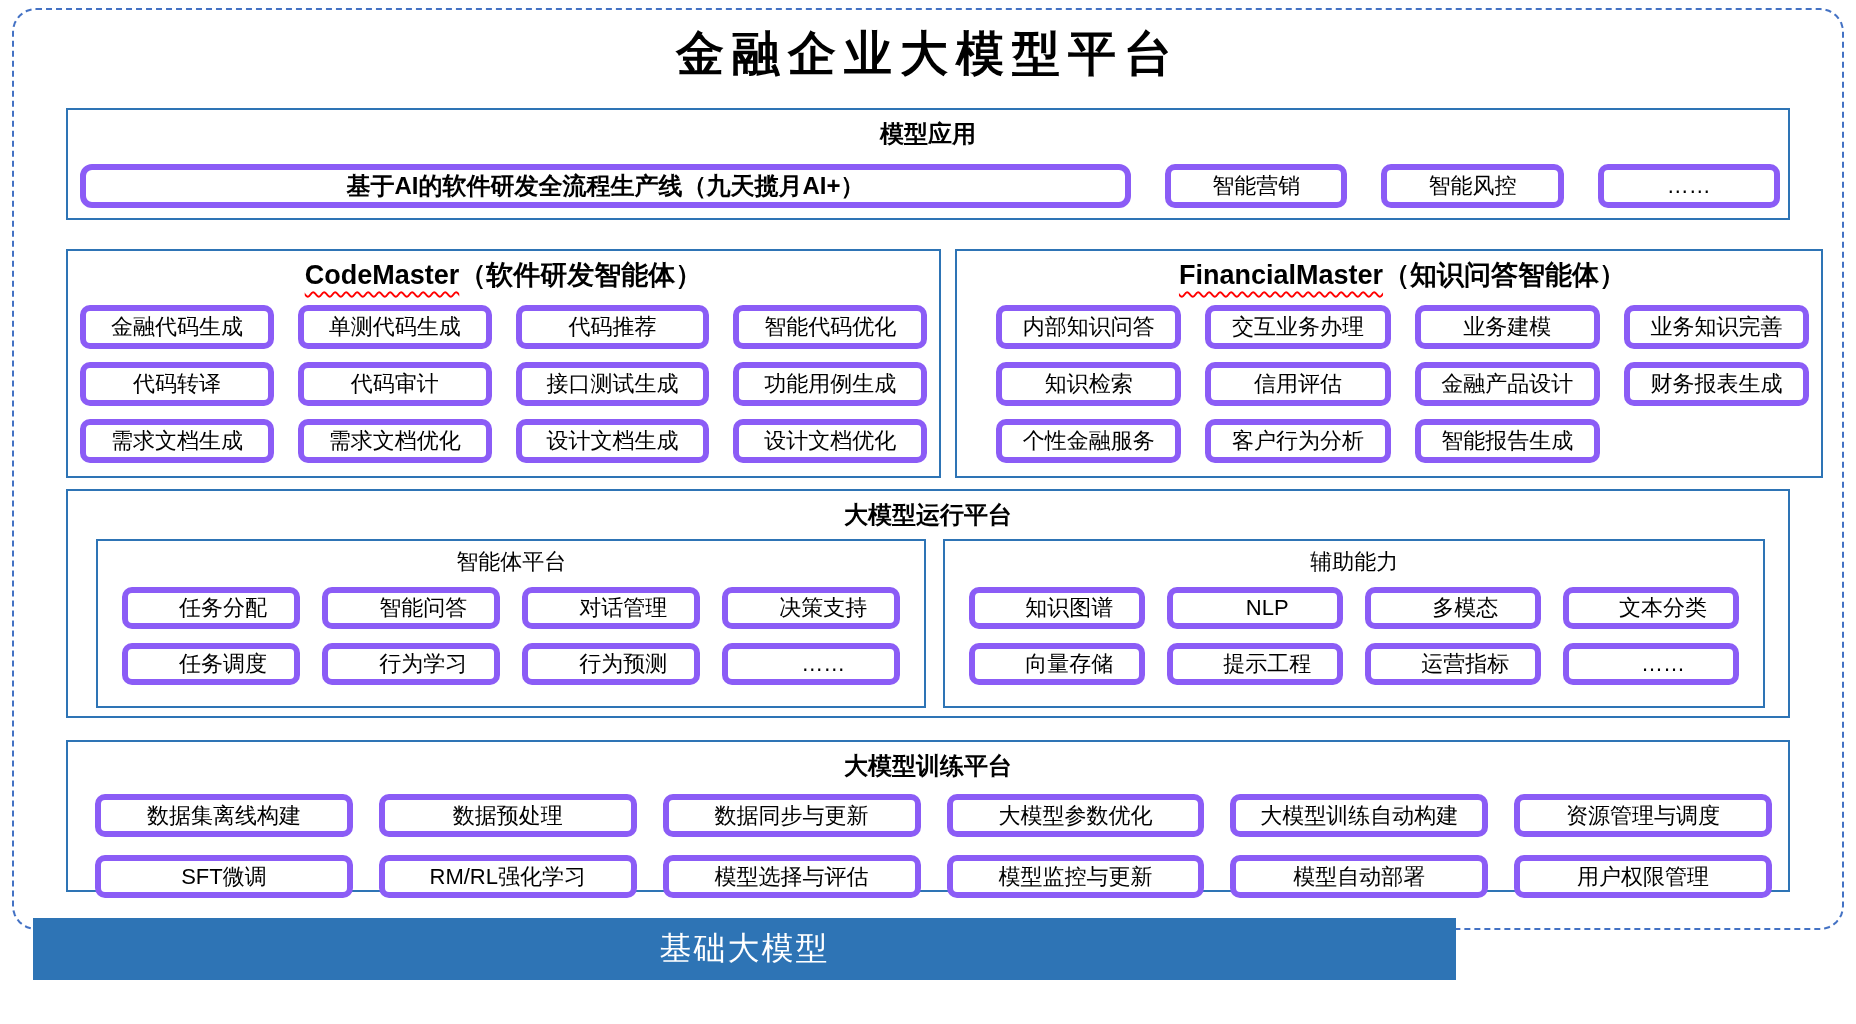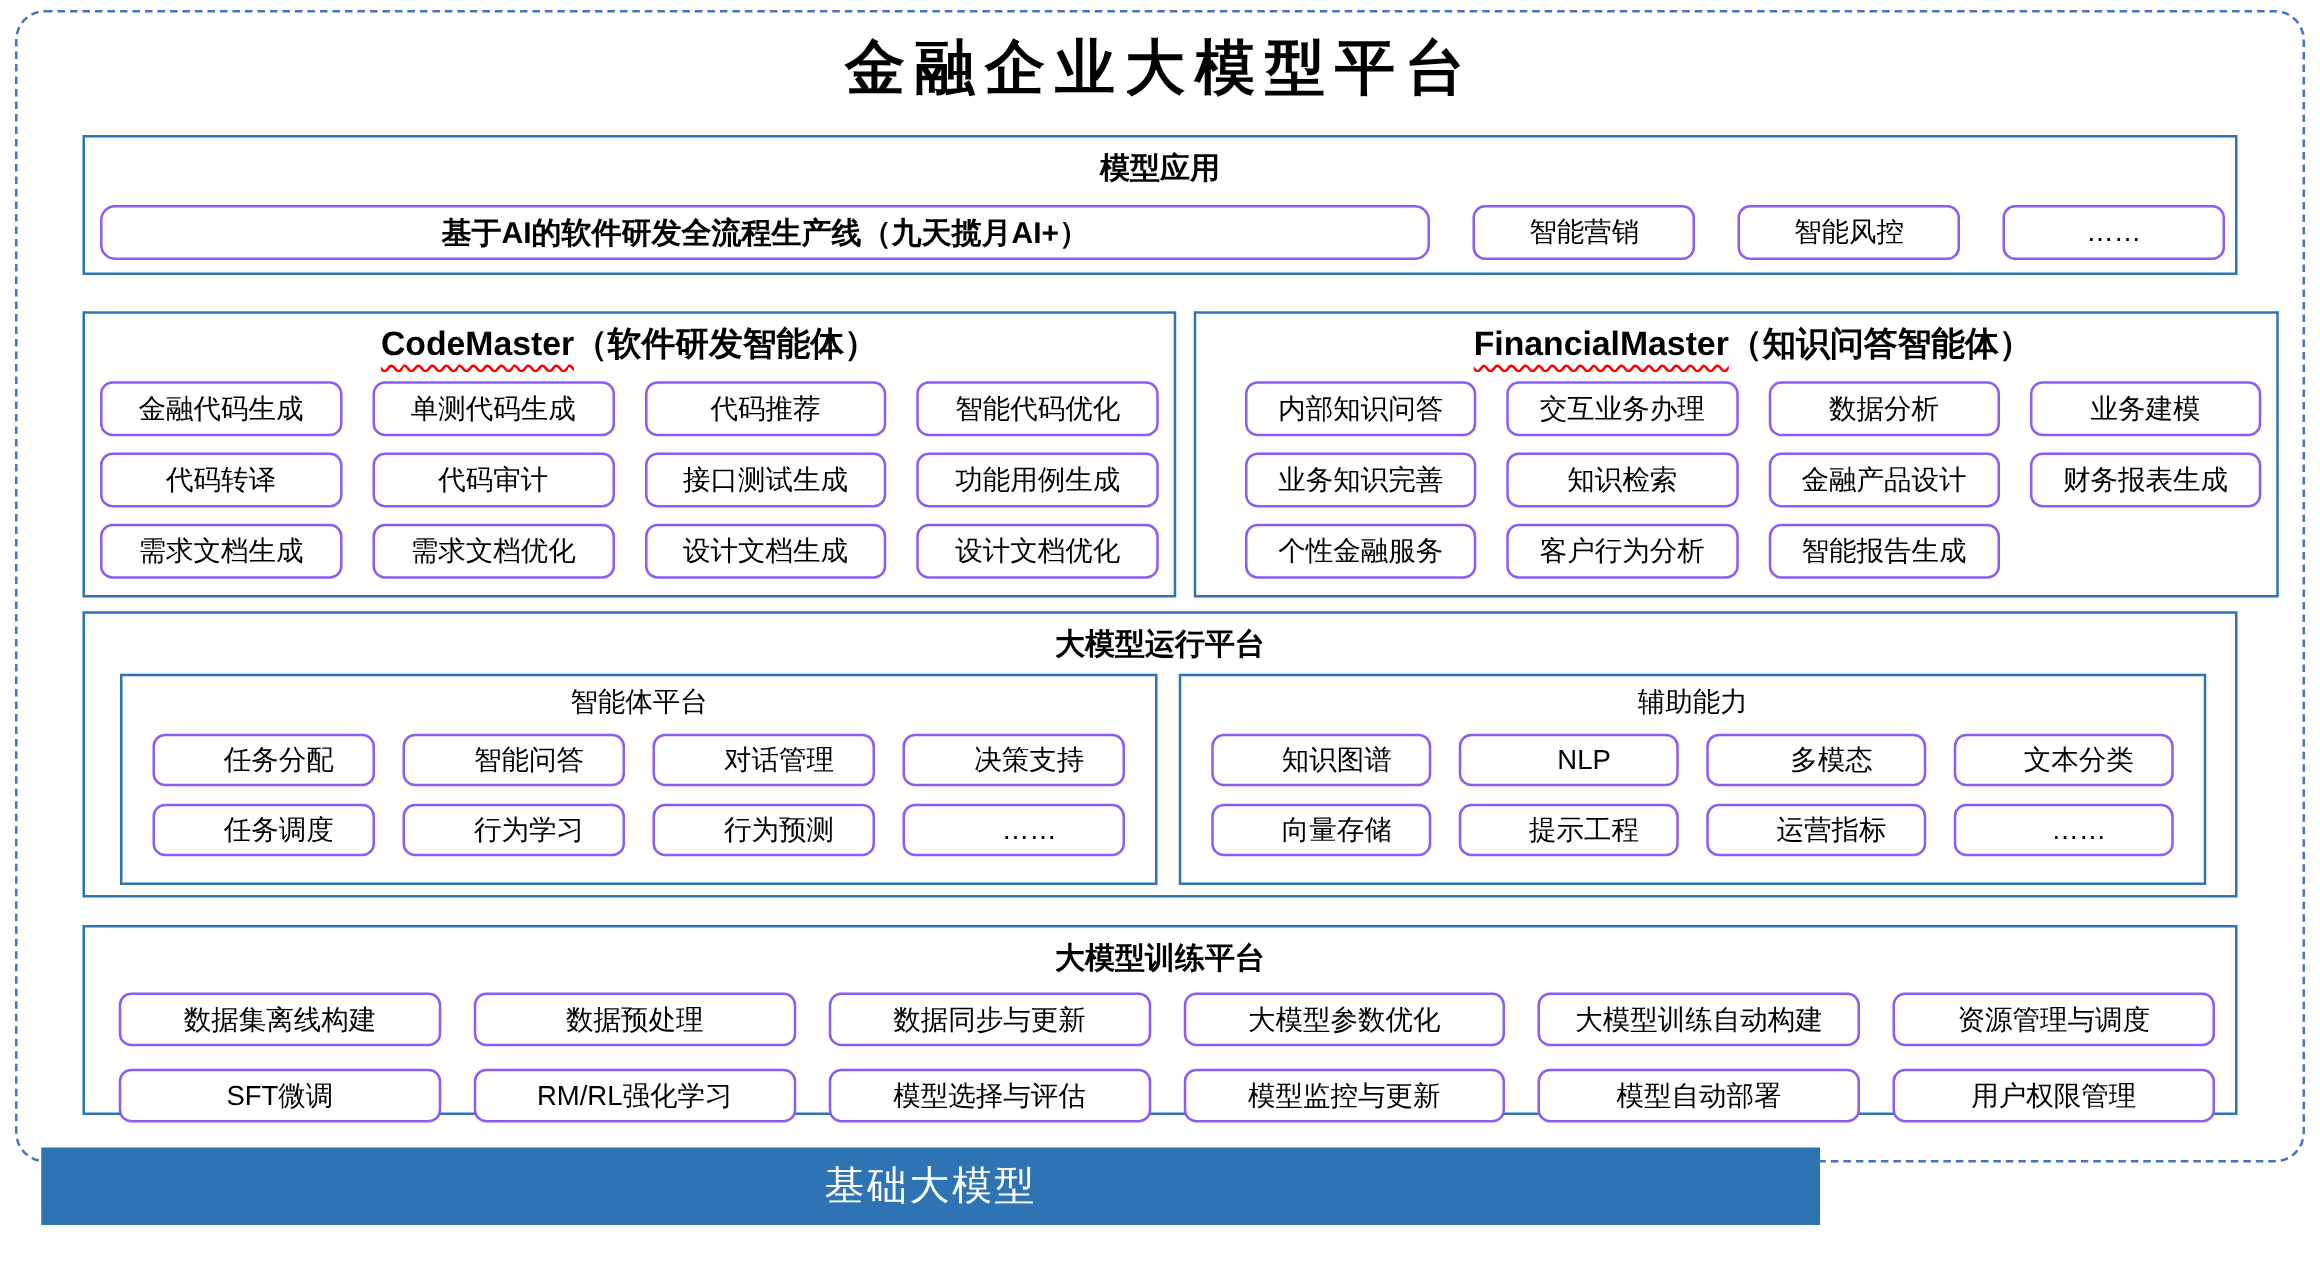--- a/index.html
+++ b/index.html
@@ -10,21 +10,21 @@
                border:2px dashed #4472C4;border-radius:24px;box-sizing:border-box;}
 
   .title{position:absolute;left:0;top:22px;width:100%;text-align:center;
          font-family:"DejaVu Serif","Liberation Serif",serif;
          font-weight:bold;font-size:48px;letter-spacing:8px;}
 
   .panel{position:absolute;background:#fff;border:2px solid #2E74B5;box-sizing:border-box;}
 
   .sec-header{text-align:center;font-weight:bold;font-size:24px;margin-top:8px;}
 
-  .box{background:#fff;border:2px solid #8b5cf6;border-radius:10px;box-sizing:border-box;
+  .box{background:#fff;border:6px solid #8b5cf6;border-radius:10px;box-sizing:border-box;
        display:flex;align-items:center;justify-content:center;
        font-size:22px;height:44px;white-space:nowrap;}
 
   
   .sec-app{left:66px;top:108px;width:1724px;height:112px;}
   .app-row{display:flex;gap:34px;margin:14px 8px 0 12px;}
   .app-main{flex:6.1;font-weight:bold;font-size:24px;border-radius:12px;}
   .app-small{flex:1;}
 
   
@@ -99,24 +99,24 @@
     </div>
   </section>
 
   <section class="panel agent agent-right">
     <div class="agent-header">
       <span class="agent-en">FinancialMaster</span><span>（知识问答智能体）</span>
     </div>
     <div class="agent-grid">
       <div class="box">内部知识问答</div>
       <div class="box">交互业务办理</div>
-      <div class="box">数据分析</div>
       <div class="box">业务建模</div>
       <div class="box">业务知识完善</div>
       <div class="box">知识检索</div>
+      <div class="box">信用评估</div>
       <div class="box">金融产品设计</div>
       <div class="box">财务报表生成</div>
       <div class="box">个性金融服务</div>
       <div class="box">客户行为分析</div>
       <div class="box">智能报告生成</div>
     </div>
   </section>
 
   <section class="panel runtime">
     <div class="sec-header">大模型运行平台</div>

